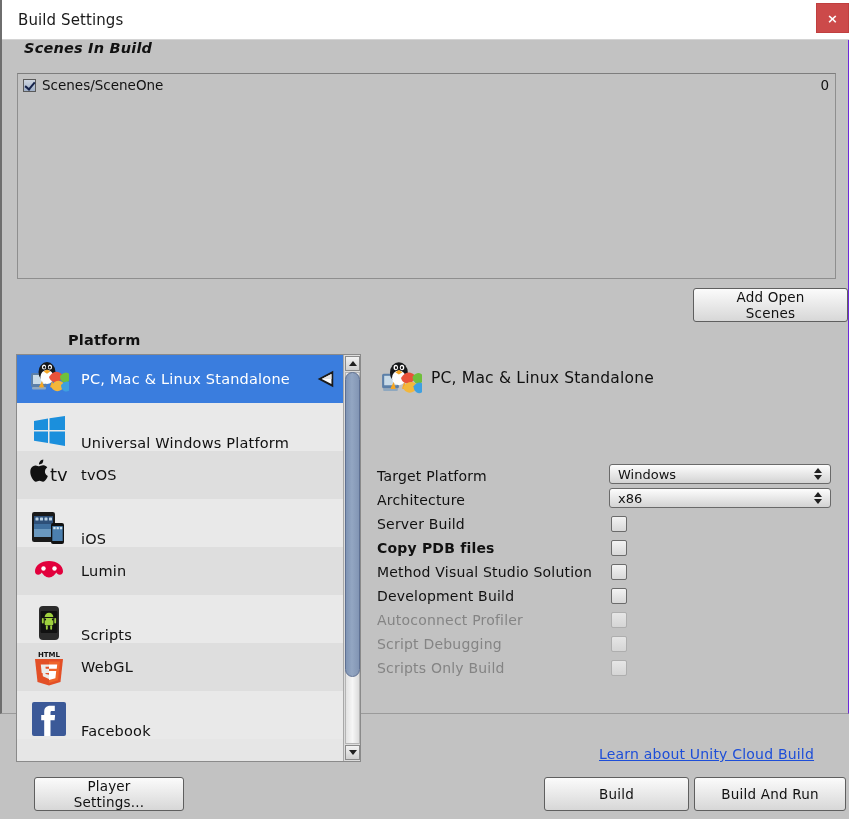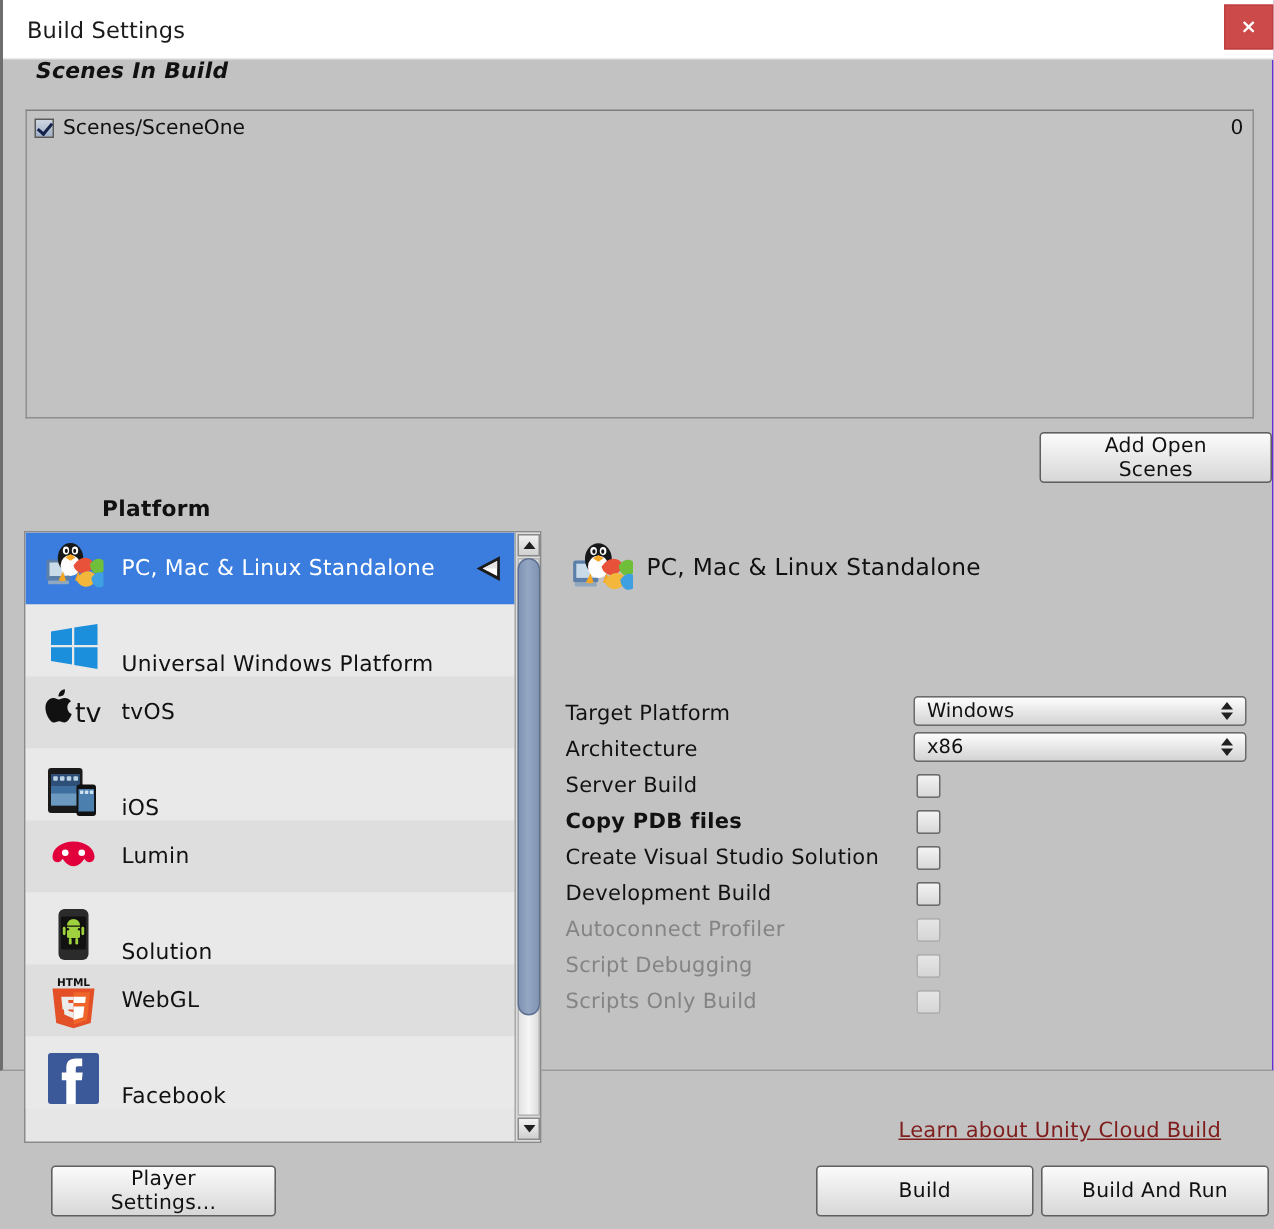--- a/index.html
+++ b/index.html
@@ -387,21 +387,21 @@
     border-color: #aeaeae;
     background: linear-gradient(#e6e6e6, #d5d5d5);
     cursor: default;
   }
 
   #cloud-link {
     position: absolute;
     left: 597px;
     top: 746px;
     font-size: 14px;
-    color: #7f1d1d;
+    color: #1d4ed8;
     text-decoration: underline;
     cursor: pointer;
     letter-spacing: 0.2px;
   }
 
   
   .svg-ico { display:block; width:100%; height:100%; }
 </style>
 </head>
 <body>
@@ -536,21 +536,21 @@
               <rect x="8.5" y="13" width="3" height="9" rx="1.5"></rect>
               <rect x="28.5" y="13" width="3" height="9" rx="1.5"></rect>
               <rect x="15" y="25" width="3" height="7" rx="1.5"></rect>
               <rect x="22" y="25" width="3" height="7" rx="1.5"></rect>
               <path d="M13 11.5 a7 7 0 0 1 14 0 z"></path>
             </g>
             <circle cx="16.2" cy="16.5" r="0.9" fill="#111"></circle>
             <circle cx="23.8" cy="16.5" r="0.9" fill="#111"></circle>
           </svg>
         </span>
-        <span class="plat-label">Solution</span>
+        <span class="plat-label">Scripts</span>
       </div>
 
       <div class="plat-row odd">
         <span class="plat-icon">
           <svg class="svg-ico" viewBox="0 0 40 40">
             <text x="20" y="10" text-anchor="middle" font-family="DejaVu Sans, sans-serif" font-size="7" font-weight="bold" fill="#111">HTML</text>
             <path d="M6 12 L34 12 L31.5 35 L20 38.5 L8.5 35 Z" fill="#e34f26"></path>
             <path d="M20 14.5 L31 14.5 L29 33.3 L20 36 Z" fill="#ef652a"></path>
             <path d="M20 17.5 h8.2 l-.45 4.2 h-7.75 z M20 24 h7.2 l-.8 7.2 l-6.4 1.8 z" fill="#ffffff"></path>
             <path d="M20 17.5 h-8.2 l.9 8.5 h7.3 v-4.3 h-3.3 l-.2 -2 h3.5 z M20 32 v-4.2 l-3.4 -.9 l-.2 -2.2 h-2.9 l.4 4.6 z" fill="#ebebeb"></path>
@@ -635,21 +635,21 @@
       <span class="opt-label">Server Build</span>
       <span class="ucheck"></span>
     </div>
 
     <div class="opt-row" style="top:138px;font-weight:bold;">
       <span class="opt-label">Copy PDB files</span>
       <span class="ucheck"></span>
     </div>
 
     <div class="opt-row" style="top:162px;">
-      <span class="opt-label">Create Visual Studio Solution</span>
+      <span class="opt-label">Method Visual Studio Solution</span>
       <span class="ucheck"></span>
     </div>
 
     <div class="opt-row" style="top:186px;">
       <span class="opt-label">Development Build</span>
       <span class="ucheck"></span>
     </div>
 
     <div class="opt-row" style="top:210px;">
       <span class="opt-label disabled">Autoconnect Profiler</span>

